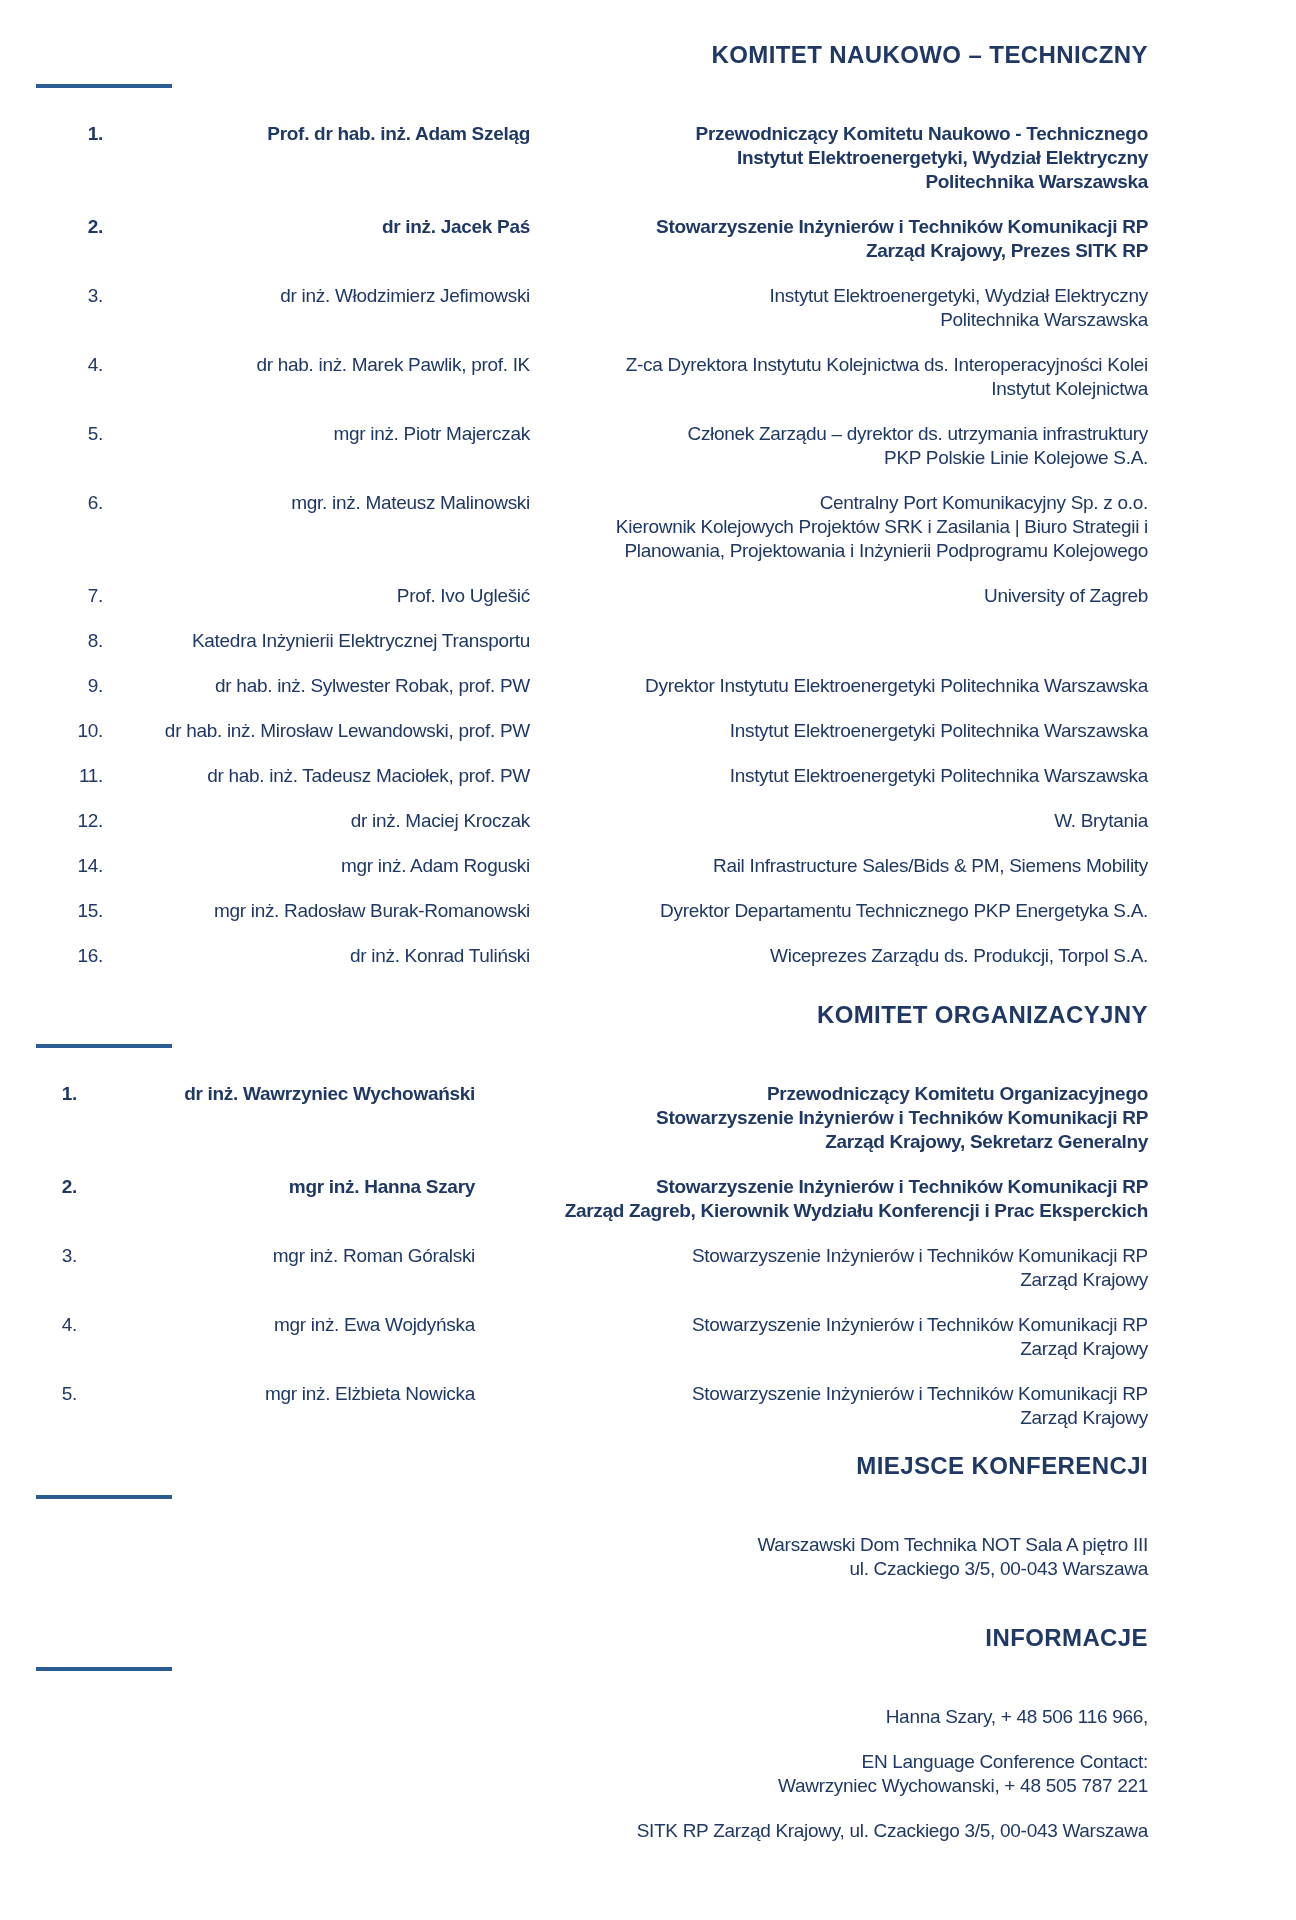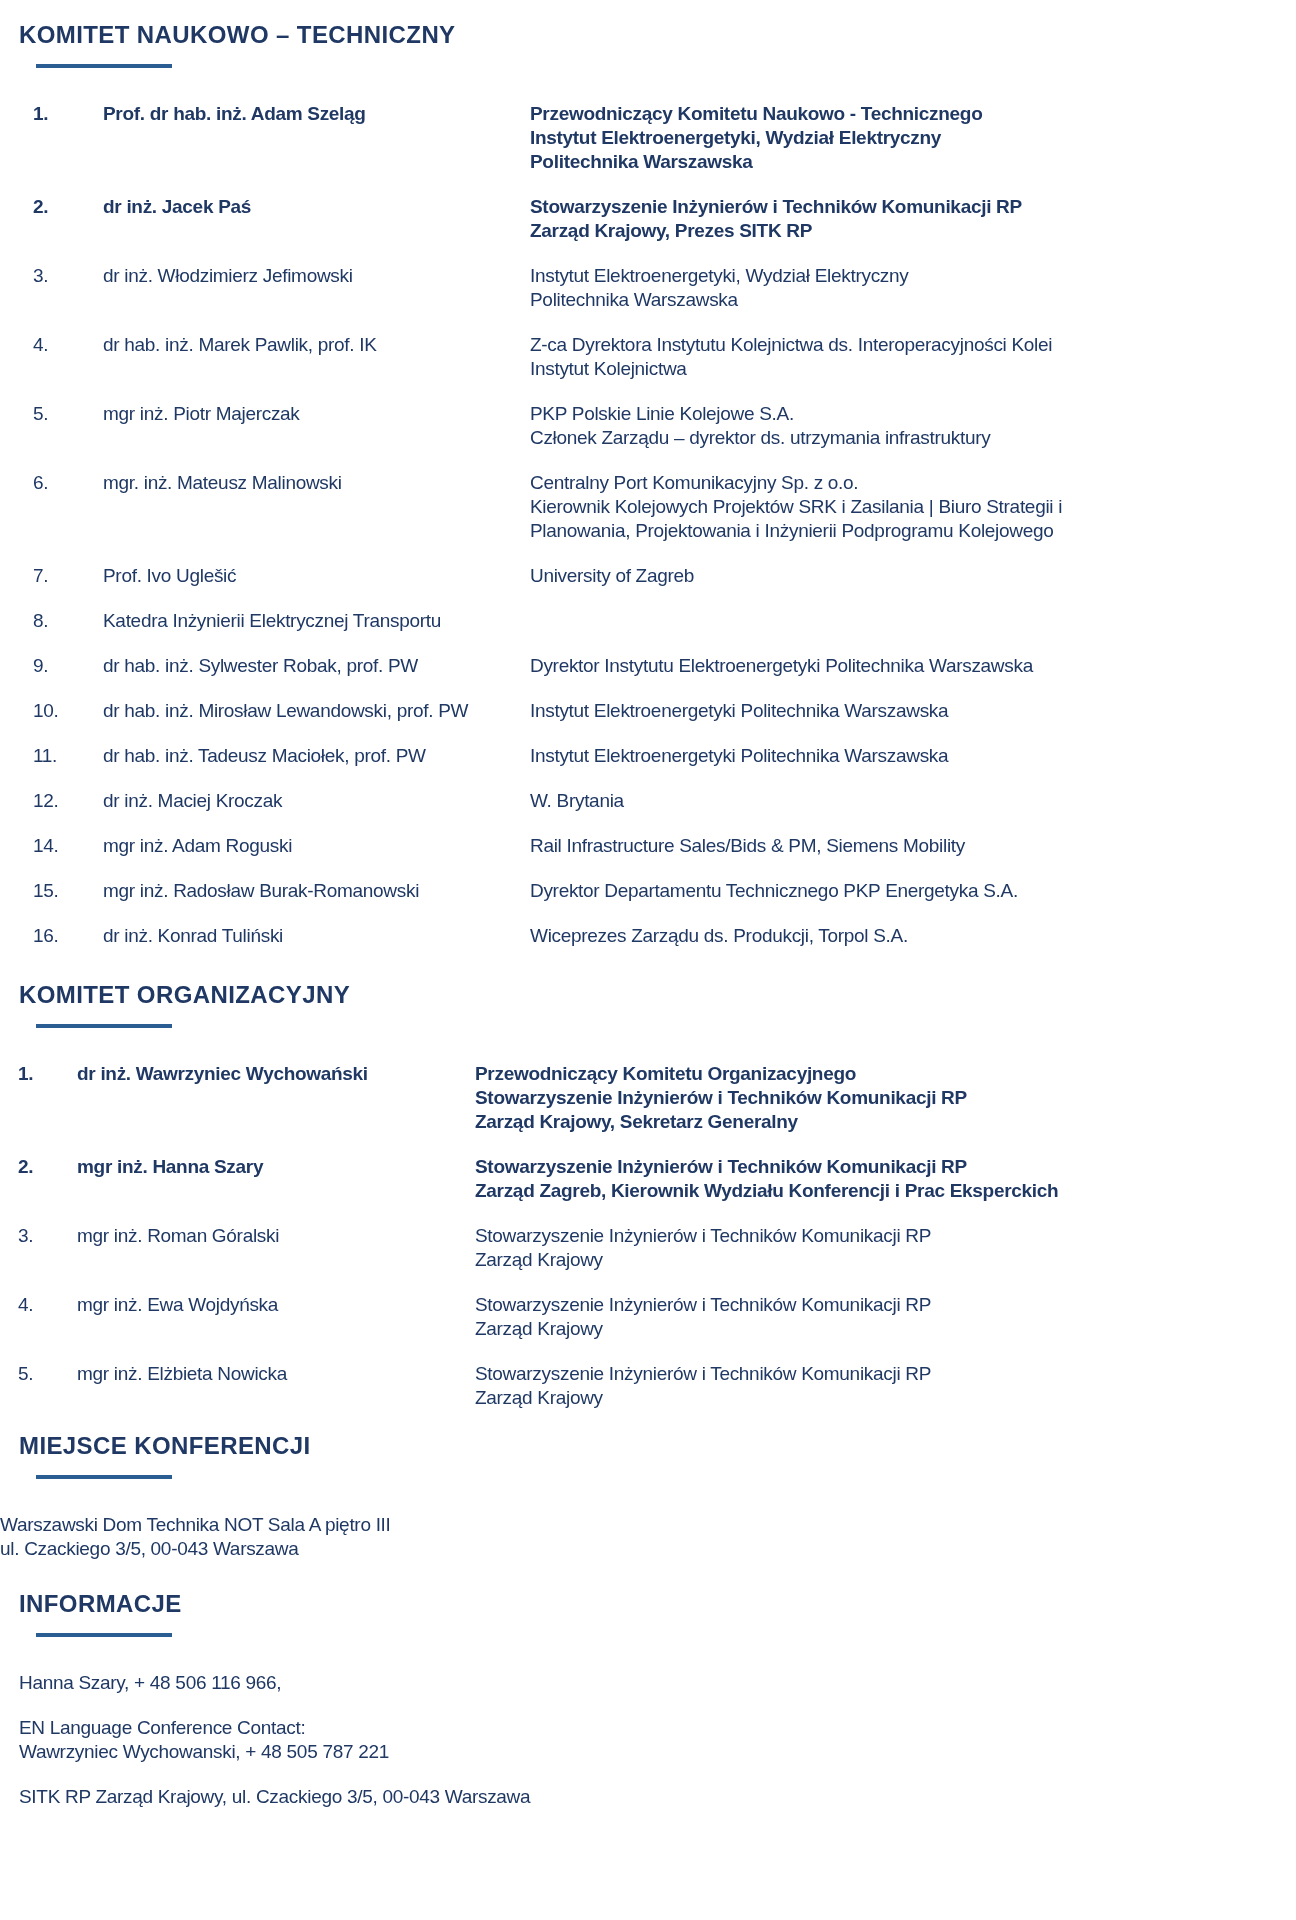--- a/index.html
+++ b/index.html
@@ -12,21 +12,21 @@
   body{
     width:1296px;
     min-height:1920px;
     font-family:"Liberation Sans","DejaVu Sans",sans-serif;
     font-size:19px;
     line-height:24px;
     letter-spacing:-0.3px;
     color:var(--text);
     overflow-x:hidden;
   }
-  .page{width:1148px;position:relative;padding-top:20px;}
+  .page{width:1148px;position:relative;padding-top:40px;text-align:right;}
   h2.heading{
     font-size:24px;
     line-height:30px;
     font-weight:bold;
     letter-spacing:0.4px;
     color:var(--text);
     margin:0 0 0 19px;
   }
   .rule{
     width:136px;height:4px;background:var(--rule);
@@ -38,21 +38,21 @@
     margin-bottom:21px;
   }
   .sci .row{grid-template-columns:70px 427px 1fr;padding-left:33px;}
   .org .row{grid-template-columns:59px 398px 1fr;padding-left:18px;}
   .row.bold{font-weight:bold;}
   .row .num,.row .name{white-space:nowrap;}
   .aff-line{white-space:nowrap;}
   
   section.org{margin-top:32px;}
   section.venue{margin-top:14px;}
-  section.info{margin-top:28px;}
+  section.info{margin-top:42px;}
   .venue .rule,.info .rule{margin-bottom:34px;}
   .plain-lines{}
   .plain-lines div{white-space:nowrap;}
   .info-block{margin-left:19px;margin-bottom:21px;}
   .info-block div{white-space:nowrap;}
   .email-line a{
     color:var(--text);
     text-decoration:underline;
     cursor:pointer;
   }
@@ -101,22 +101,22 @@
           <div class="aff">
             <div class="aff-line">Z-ca Dyrektora Instytutu Kolejnictwa ds. Interoperacyjności Kolei</div>
             <div class="aff-line">Instytut Kolejnictwa</div>
           </div>
         </div>
 
         <div class="row">
           <div class="num">5.</div>
           <div class="name">mgr inż. Piotr Majerczak</div>
           <div class="aff">
+            <div class="aff-line">Członek Zarządu – dyrektor ds. utrzymania infrastruktury</div>
             <div class="aff-line">PKP Polskie Linie Kolejowe S.A.</div>
-            <div class="aff-line">Członek Zarządu – dyrektor ds. utrzymania infrastruktury</div>
           </div>
         </div>
 
         <div class="row">
           <div class="num">6.</div>
           <div class="name">mgr. inż. Mateusz Malinowski</div>
           <div class="aff">
             <div class="aff-line">Centralny Port Komunikacyjny Sp. z o.o.</div>
             <div class="aff-line">Kierownik Kolejowych Projektów SRK i Zasilania | Biuro Strategii i</div>
             <div class="aff-line">Planowania, Projektowania i Inżynierii Podprogramu Kolejowego</div>

